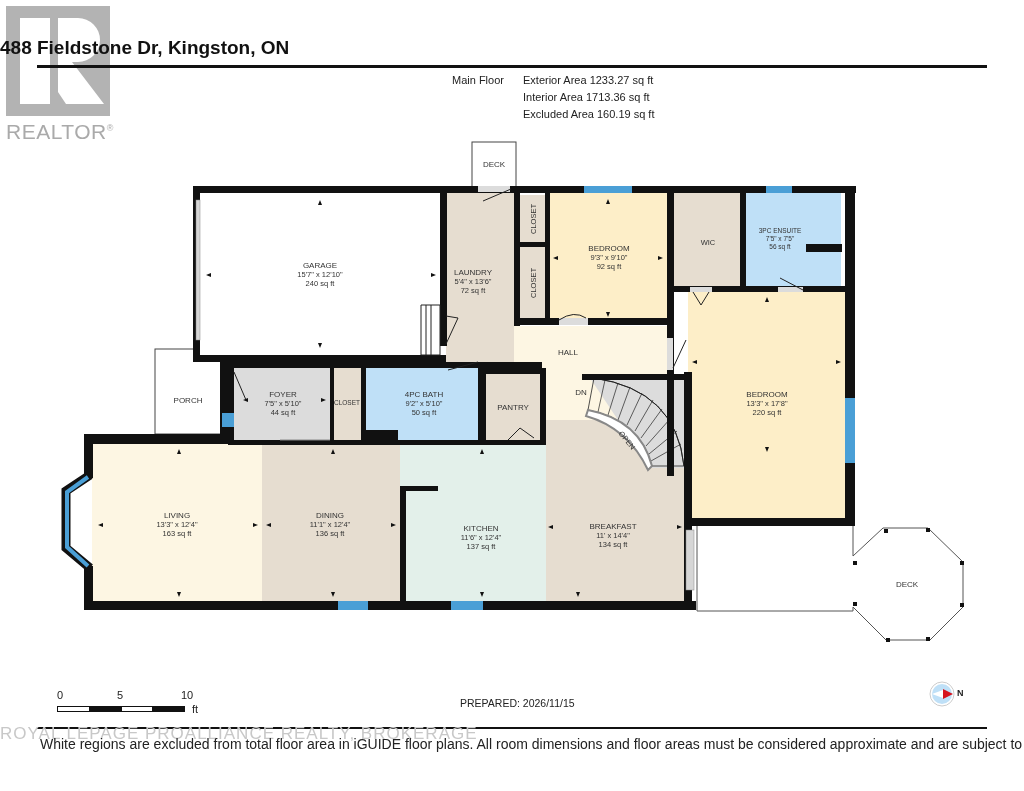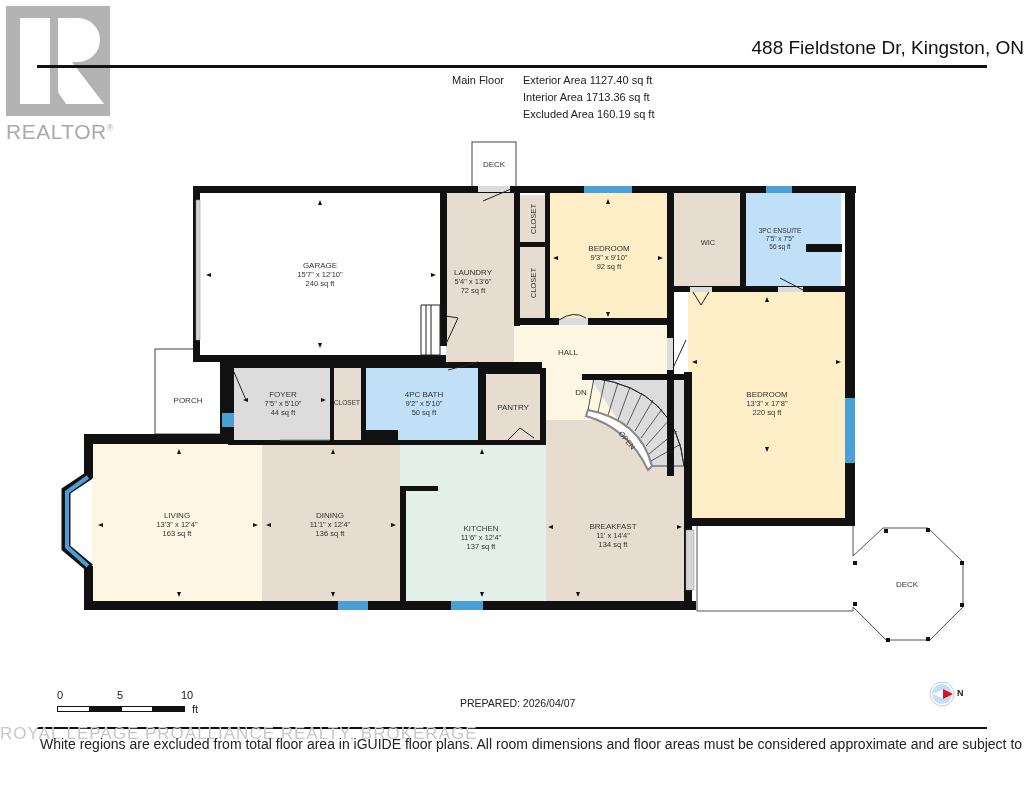--- a/index.html
+++ b/index.html
@@ -1,21 +1,21 @@
 <!DOCTYPE html>
 <html><head>
 <meta charset="utf-8">
 <style>
   html, body { margin:0; padding:0; background:#ffffff; }
   body { width:1024px; height:791px; position:relative; overflow:hidden; font-family:"Liberation Sans", sans-serif; color:#222; }
   .abs { position:absolute; }
   #logo { left:4px; top:6px; width:106px; height:132px; }
   #logo-box { position:absolute; left:2px; top:0; width:104px; height:110px; background:#b3b3b3; }
   #logo-text { position:absolute; left:2px; top:114px; font-size:21px; color:#aaaaaa; letter-spacing:0.5px; }
-  #title { left:0; width:1024px; top:37px; text-align:right; font-size:19px; font-weight:normal; color:#111; }
+  #title { left:0; width:1024px; top:37px; text-align:left; font-size:19px; font-weight:bold; color:#111; }
   #title-rule { left:37px; top:65px; width:950px; height:3px; background:#111; }
   #area-block { left:452px; top:72px; font-size:11px; line-height:17px; color:#222; }
   #area-floor { position:absolute; left:0; top:0; width:60px; font-weight:normal; }
   #area-lines { position:absolute; left:71px; top:0; white-space:nowrap; }
   #plan { left:0; top:0; }
   .rl { font-size:7.5px; fill:#333; text-anchor:middle; font-family:"Liberation Sans", sans-serif; }
   .rn { font-size:8px; fill:#333; text-anchor:middle; font-family:"Liberation Sans", sans-serif; }
   #scale { left:57px; top:689px; width:160px; height:30px; }
   .scale-num { position:absolute; top:0; font-size:11px; color:#222; }
   #prepared { left:460px; top:697px; font-size:10.5px; color:#222; }
@@ -37,21 +37,21 @@
   </div>
   <div id="logo-text"><span>REALTOR</span><sup style="font-size:9px">®</sup></div>
 </div>
 
 <div id="title" class="abs">488 Fieldstone Dr, Kingston, ON</div>
 <div id="title-rule" class="abs"></div>
 
 <div id="area-block" class="abs">
   <div id="area-floor">Main Floor</div>
   <div id="area-lines">
-    <div>Exterior Area 1127.40 sq ft</div>
+    <div>Exterior Area 1233.27 sq ft</div>
     <div>Interior Area 1713.36 sq ft</div>
     <div>Excluded Area 160.19 sq ft</div>
   </div>
 </div>
 
 <svg id="plan" class="abs" width="1024" height="791" viewBox="0 0 1024 791">
 
   <g>
     <rect x="472" y="142" width="44" height="46" fill="#fff" stroke="#444" stroke-width="1"></rect>
     <text class="rn" x="494" y="167">DECK</text>
@@ -285,21 +285,21 @@
   <span class="scale-num" style="left:124px">10</span>
   <svg class="abs" style="left:0;top:16px" width="140" height="8">
     <rect x="0.5" y="1.5" width="32" height="5" fill="#fff" stroke="#111" stroke-width="1"></rect>
     <rect x="32" y="1" width="32" height="6" fill="#111"></rect>
     <rect x="64.5" y="1.5" width="31" height="5" fill="#fff" stroke="#111" stroke-width="1"></rect>
     <rect x="96" y="1" width="32" height="6" fill="#111"></rect>
   </svg>
   <span class="scale-num" style="left:135px;top:14px">ft</span>
 </div>
 
-<div id="prepared" class="abs">PREPARED: 2026/04/07</div>
+<div id="prepared" class="abs">PREPARED: 2026/11/15</div>
 
 <div id="compass" class="abs">
   <svg width="40" height="26" viewBox="0 0 40 26">
     <circle cx="13" cy="13" r="12" fill="#fff" stroke="#ccc" stroke-width="1"></circle>
     <circle cx="13" cy="13" r="10" fill="#bfe0f7"></circle>
     <path d="M3 13 L14 9 L14 17 Z" fill="#ffffff"></path>
     <path d="M14 8 L24 13 L14 18 Z" fill="#d6141e"></path>
   </svg>
   <span class="abs" style="left:28px;top:7px;font-size:9px;font-weight:bold">N</span>
 </div>

